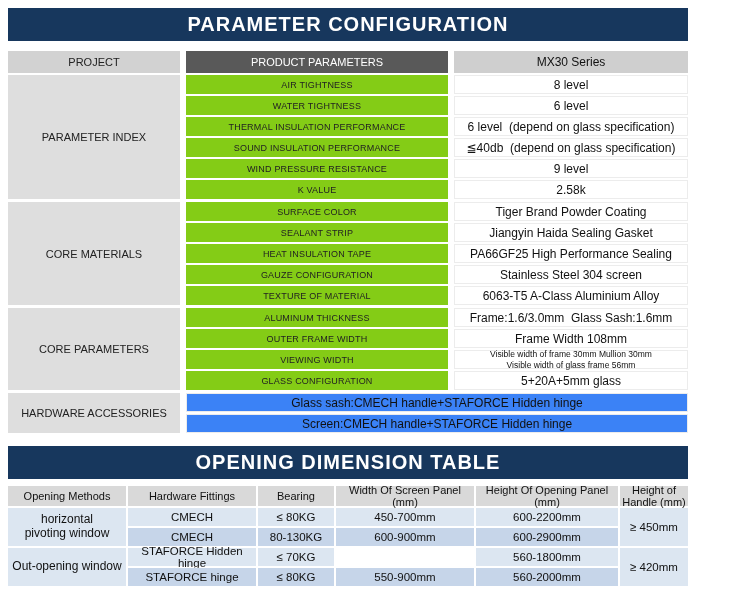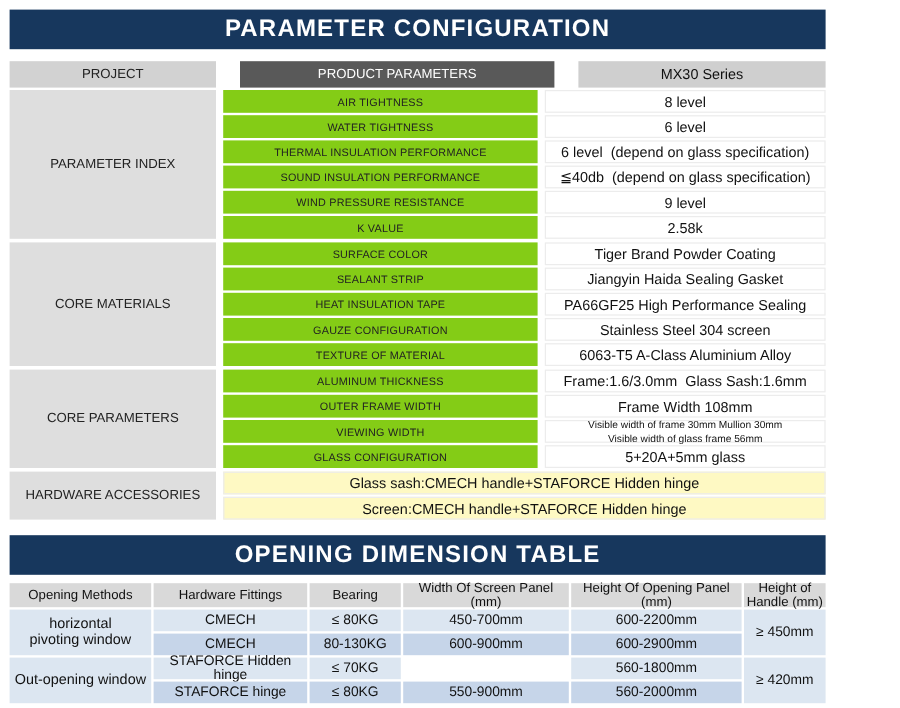--- a/index.html
+++ b/index.html
@@ -11,33 +11,33 @@
     height: 33px; background: #17375d; color: #fff;
     display: flex; align-items: center; justify-content: center;
     font-size: 20px; font-weight: bold; letter-spacing: 1px;
   }
   .title-top { margin-bottom: 10px; }
   .title-bottom { margin-top: 13px; margin-bottom: 7px; }
 
   .cell { display: flex; align-items: center; justify-content: center; text-align: center; }
 
   
-  .t1-header { display: flex; gap: 20px; margin-bottom: 2px; height: 22px; }
+  .t1-header { display: flex; gap: 6px; margin-bottom: 2px; height: 22px; }
   .h-project { width: 172px; background: #d2d2d2; font-size: 11px; color: #222; }
   .h-params  { width: 262px; background: #595959; color: #fff; font-size: 11px; }
   .h-series  { flex: 1; background: #cfcfcf; font-size: 12px; color: #111; }
 
   .section { display: flex; gap: 6px; margin-bottom: 3px; }
   .sec-name { width: 172px; background: #dedede; font-size: 11px; color: #222; }
   .sec-rows { flex: 1; display: flex; flex-direction: column; gap: 2px; }
   .row { display: flex; gap: 6px; height: 19px; }
   .p { width: 262px; background: #84cc16; font-size: 9px; color: #222; letter-spacing: 0.2px; }
   .v { flex: 1; background: #fff; font-size: 12px; border: 1px solid #ececec; white-space: pre-wrap; }
   .v-small { font-size: 8.5px; line-height: 1.2; white-space: pre-line; }
-  .full { flex: 1; background: #fef9c3; font-size: 12px; border: 1px solid #ececec; height: 19px; }
+  .full { flex: 1; background: #3b82f6; font-size: 12px; border: 1px solid #ececec; height: 19px; }
 
   
   .t2 {
     display: grid;
     grid-template-columns: 118px 128px 76px 138px 142px 1fr;
     grid-template-rows: 20px repeat(4, 18px);
     gap: 2px;
   }
   .t2h { background: #d9d9d9; font-size: 11px; color: #111; }
   .b-light { background: #dce6f1; }

